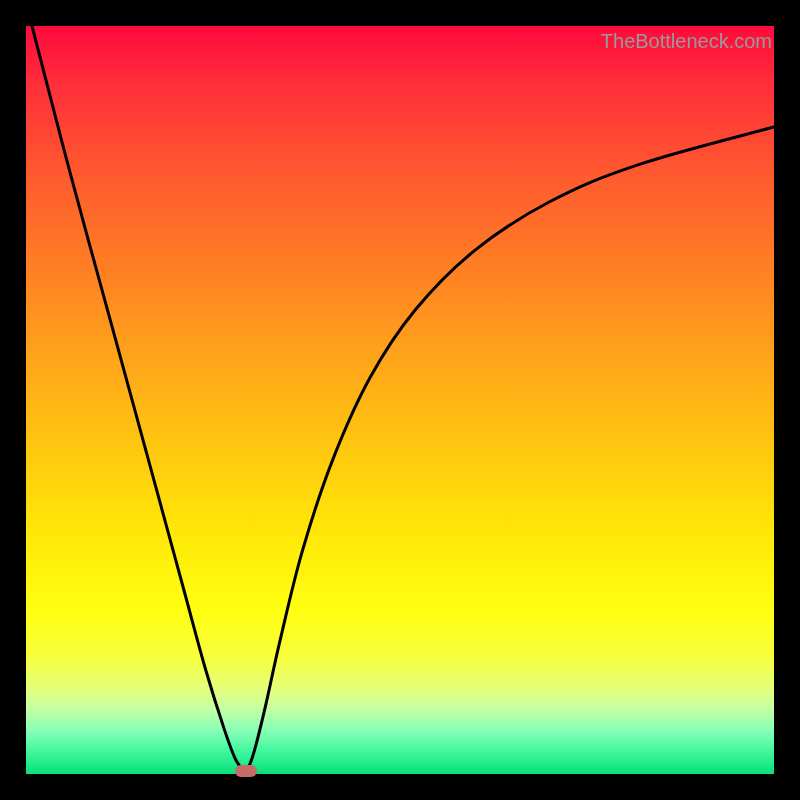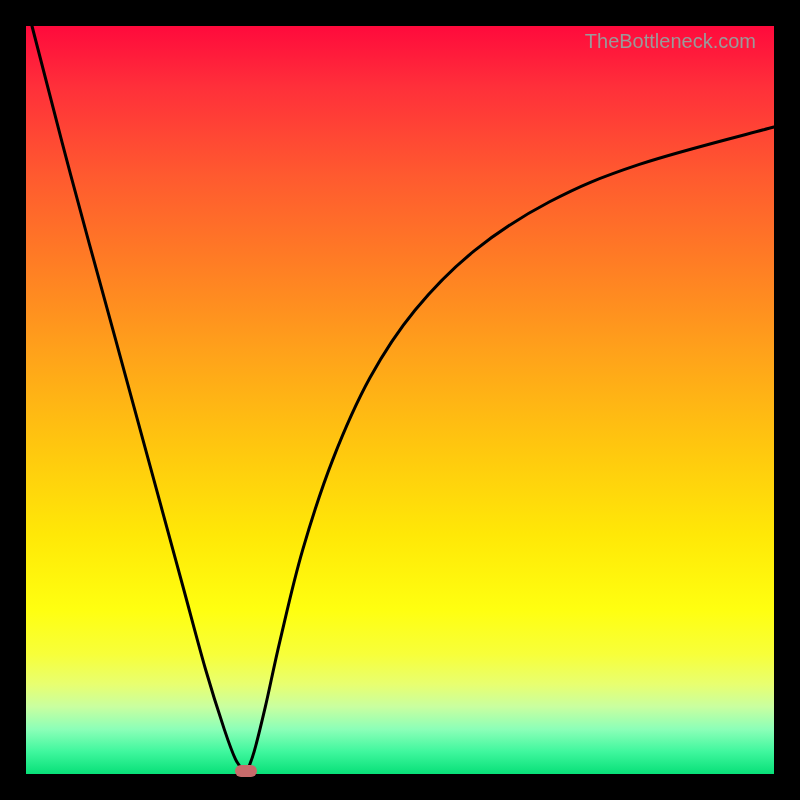--- a/index.html
+++ b/index.html
@@ -38,21 +38,21 @@
       #e8ff70 88%,
       #c9ffa0 91%,
       #8cffb8 94%,
       #40f79e 97%,
       #08e078 100%
     );
   }
   .watermark {
     position: absolute;
     top: 4px;
-    right: 18px;
+    right: 2px;
     color: #9a9a9a;
     font-size: 20px;
     font-weight: 400;
     user-select: none;
     white-space: nowrap;
   }
   .curve-svg {
     position: absolute;
     left: 0;
     top: 0;

